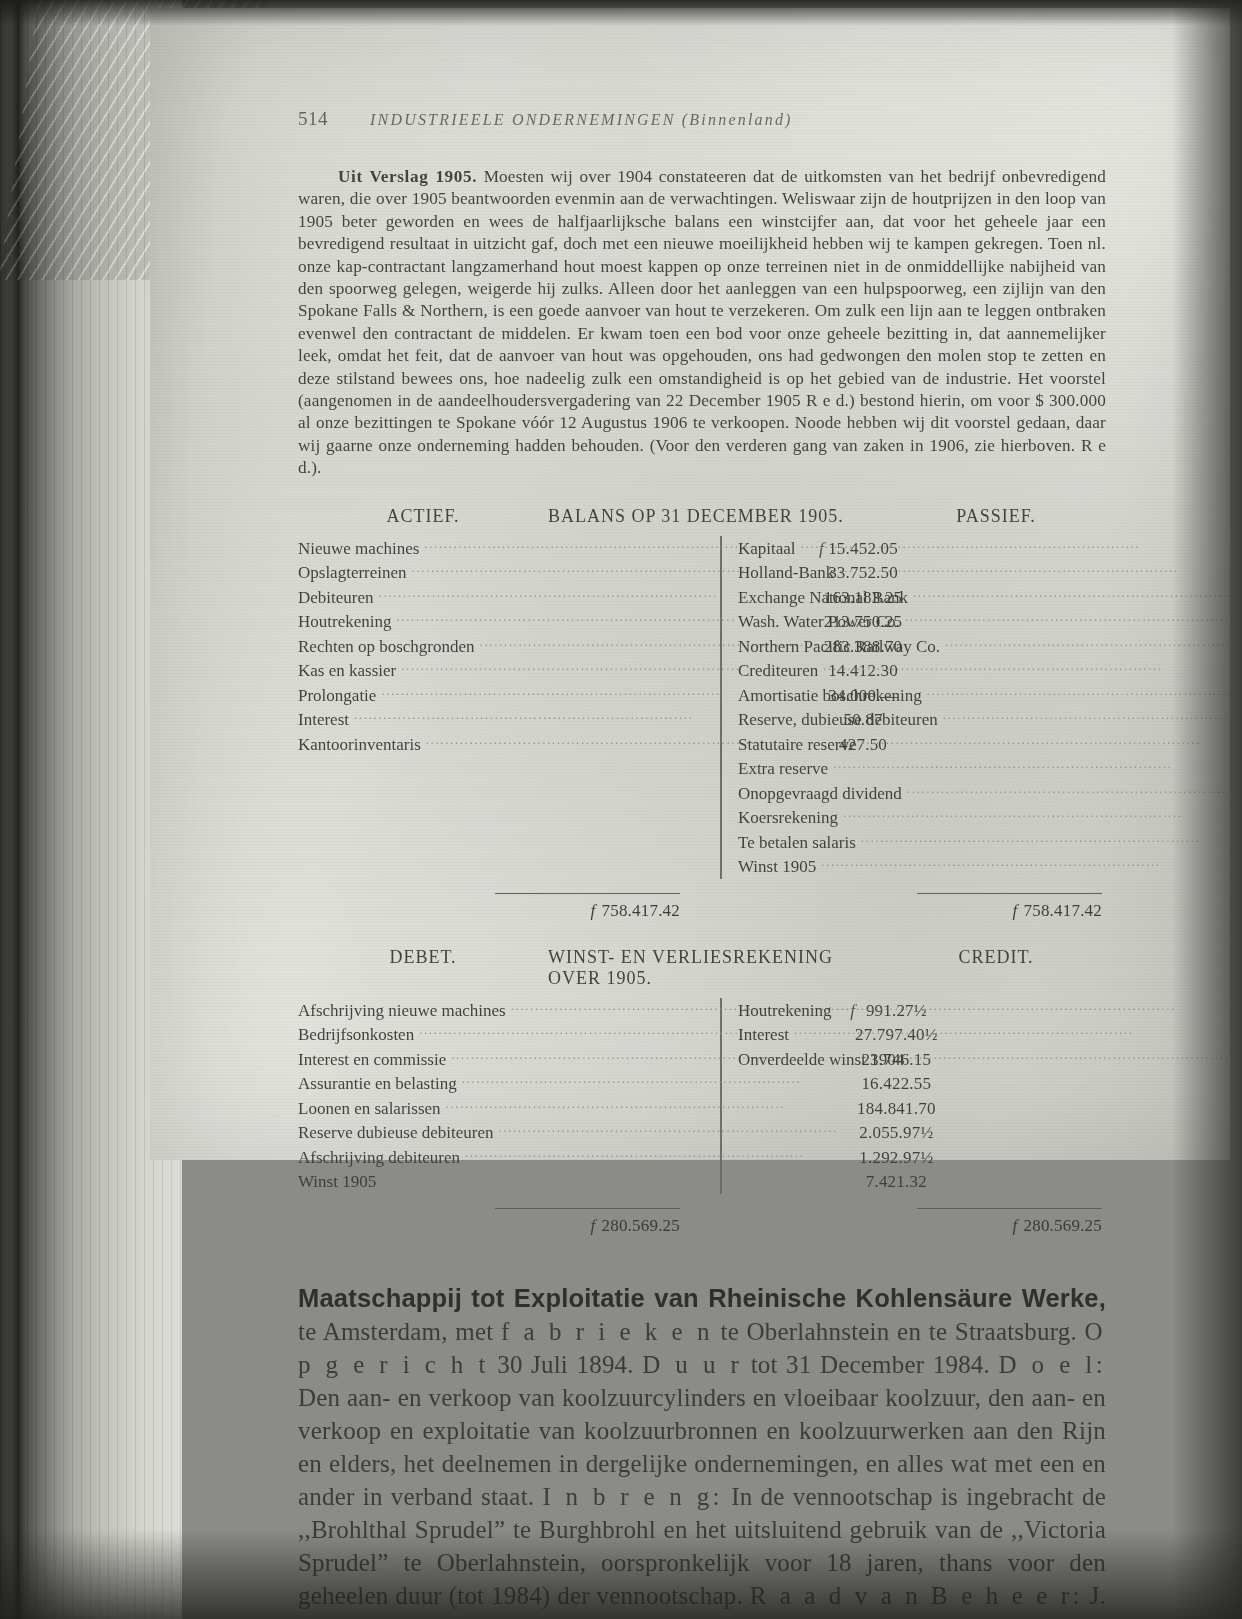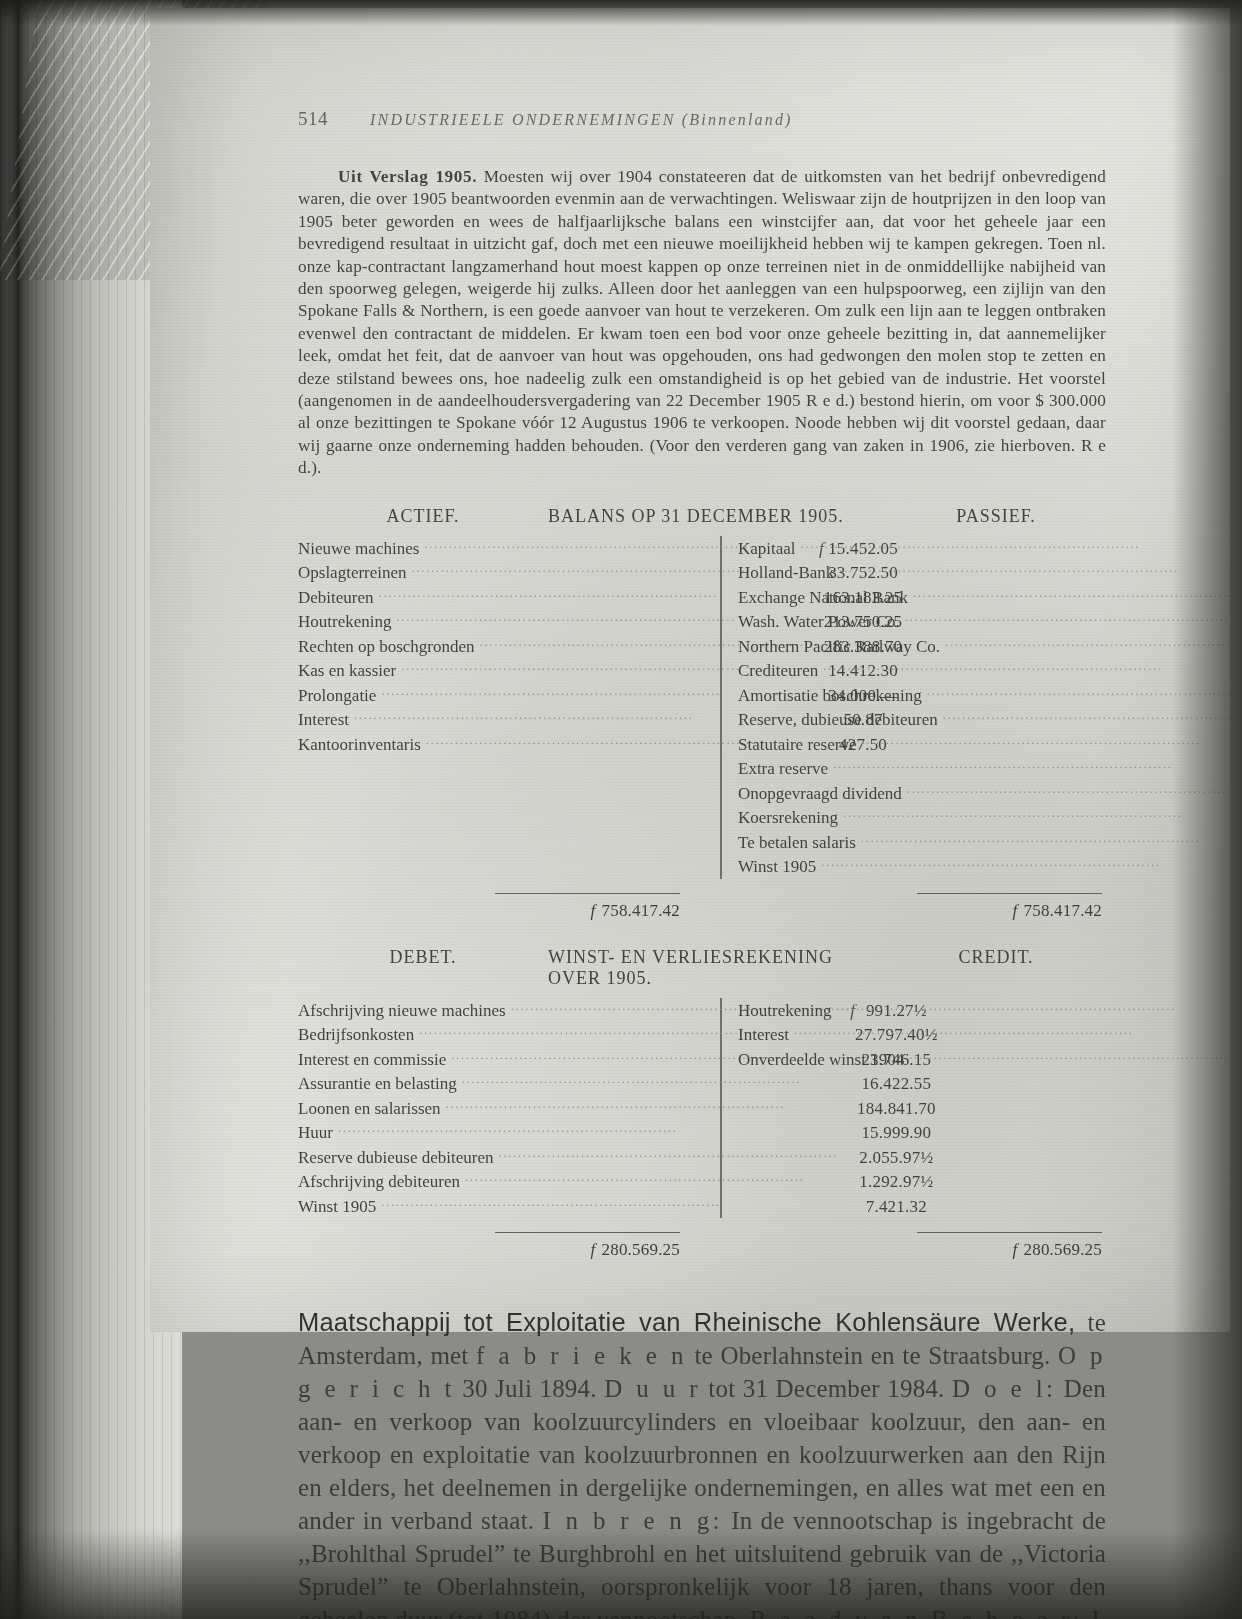--- a/index.html
+++ b/index.html
@@ -70,21 +70,21 @@
   .edge-shadow-right {
     position: absolute;
     right: 0; top: 0; width: 70px; height: 1619px;
     background: linear-gradient(270deg, rgba(35,35,33,0.75), rgba(35,35,33,0) 100%);
   }
 
   
   .leaf {
     position: absolute;
     left: 150px; top: 8px;
-    width: 1080px; height: 1324px;
+    width: 1080px; height: 1152px;
     background:
       linear-gradient(100deg, #cfcfc9 0%, #e2e2dc 9%, #ecece7 26%, #f0f0eb 55%, #eaeae5 82%, #d7d7d1 100%);
     box-shadow: inset 0 0 120px rgba(120,120,112,0.30);
   }
   
   .grain {
     position: absolute; inset: 0;
     background-image:
       radial-gradient(circle at 18% 12%, rgba(140,140,130,0.16) 0 22%, rgba(0,0,0,0) 60%),
       radial-gradient(circle at 72% 38%, rgba(150,150,140,0.12) 0 18%, rgba(0,0,0,0) 62%),
@@ -201,21 +201,21 @@
     margin-top: 46px;
     font-size: 25px;
     line-height: 33px;
     text-align: justify;
     text-align-last: left;
     color: #3c3c38;
     letter-spacing: .2px;
   }
   .company .name {
     font-family: "Liberation Sans", sans-serif;
-    font-weight: normal;
+    font-weight: bold;
     font-size: 25.5px;
     letter-spacing: .2px;
     color: #2f2f2c;
   }
   .sp { letter-spacing: 3.4px; }
 
   
   .softening {
     position: absolute; inset: 0;
     background: rgba(255,255,255,0.04);
@@ -402,25 +402,20 @@
                     <td class="label"><span class="nm">Assurantie en belasting</span><span class="dots">......................................................................</span></td>
                     <td class="cur"></td>
                     <td class="val">16.422.55</td>
                   </tr>
                   <tr>
                     <td class="label"><span class="nm">Loonen en salarissen</span><span class="dots">......................................................................</span></td>
                     <td class="cur"></td>
                     <td class="val">184.841.70</td>
                   </tr>
                   <tr>
-                    <td class="label"><span class="nm">Huur</span><span class="dots">......................................................................</span></td>
-                    <td class="cur"></td>
-                    <td class="val">15.999.90</td>
-                  </tr>
-                  <tr>
                     <td class="label"><span class="nm">Reserve dubieuse debiteuren</span><span class="dots">......................................................................</span></td>
                     <td class="cur"></td>
                     <td class="val">2.055.97½</td>
                   </tr>
                   <tr>
                     <td class="label"><span class="nm">Afschrijving debiteuren</span><span class="dots">......................................................................</span></td>
                     <td class="cur"></td>
                     <td class="val">1.292.97½</td>
                   </tr>
                   <tr>

